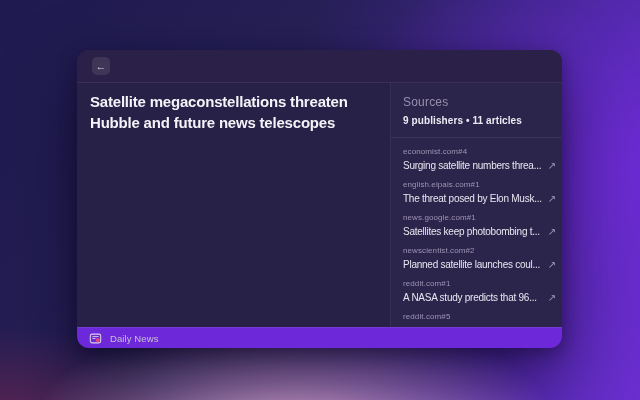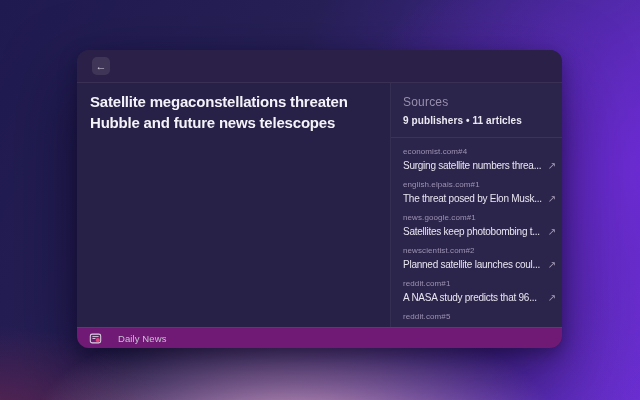--- a/index.html
+++ b/index.html
@@ -95,23 +95,23 @@
   .sources-list{padding:9px 12px 0 12px;overflow:hidden;flex:1 1 auto;}
   .source-item{margin-bottom:9px;cursor:pointer;}
   .source-domain{color:#9d93b3;font-size:8px;margin-bottom:4px;letter-spacing:0.1px;white-space:nowrap;overflow:hidden;}
   .source-row{display:flex;align-items:center;}
   .source-headline{
     color:#e9e5f1;font-size:10px;letter-spacing:-0.25px;flex:1 1 auto;
     white-space:nowrap;overflow:hidden;
   }
   .ext-arrow{color:#a89fbb;font-size:10px;flex:0 0 auto;margin-left:6px;}
   .card-footer{
-    height:21px;flex:0 0 21px;background:#701a75;
+    height:21px;flex:0 0 21px;background:#6d28d9;
     border-top:1px solid rgba(255,255,255,0.07);
-    display:flex;align-items:center;padding-left:12px;box-sizing:border-box;gap:8px;
+    display:flex;align-items:center;padding-left:12px;box-sizing:border-box;
   }
   .app-icon{width:13px;height:13px;display:inline-flex;margin-right:8px;}
   .app-name{color:#c7c1d3;font-size:9.5px;letter-spacing:0.1px;}
 </style>
 </head>
 <body>
 
 <div class="stage">
   <div class="card">
 

